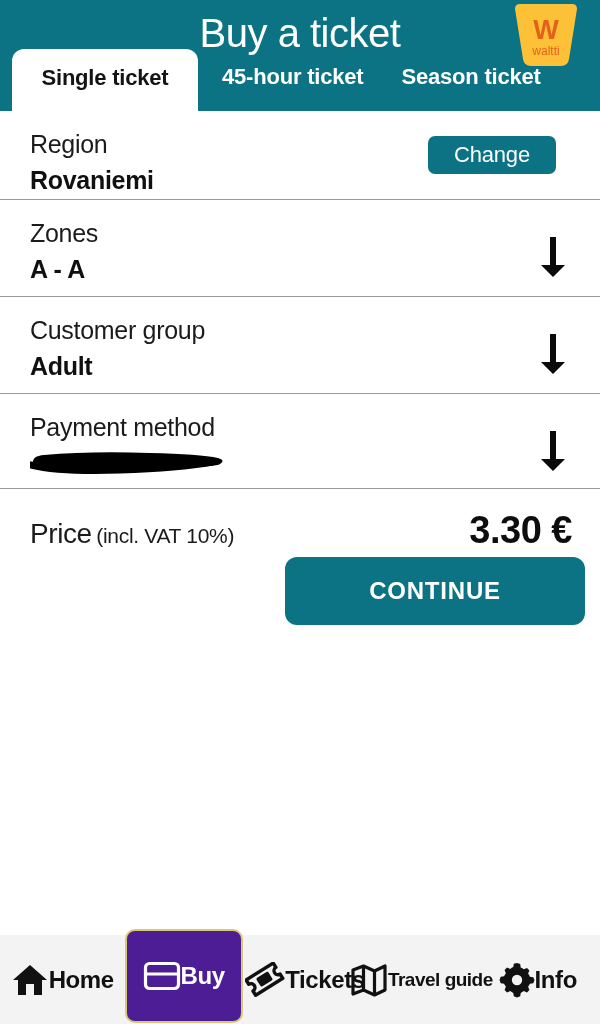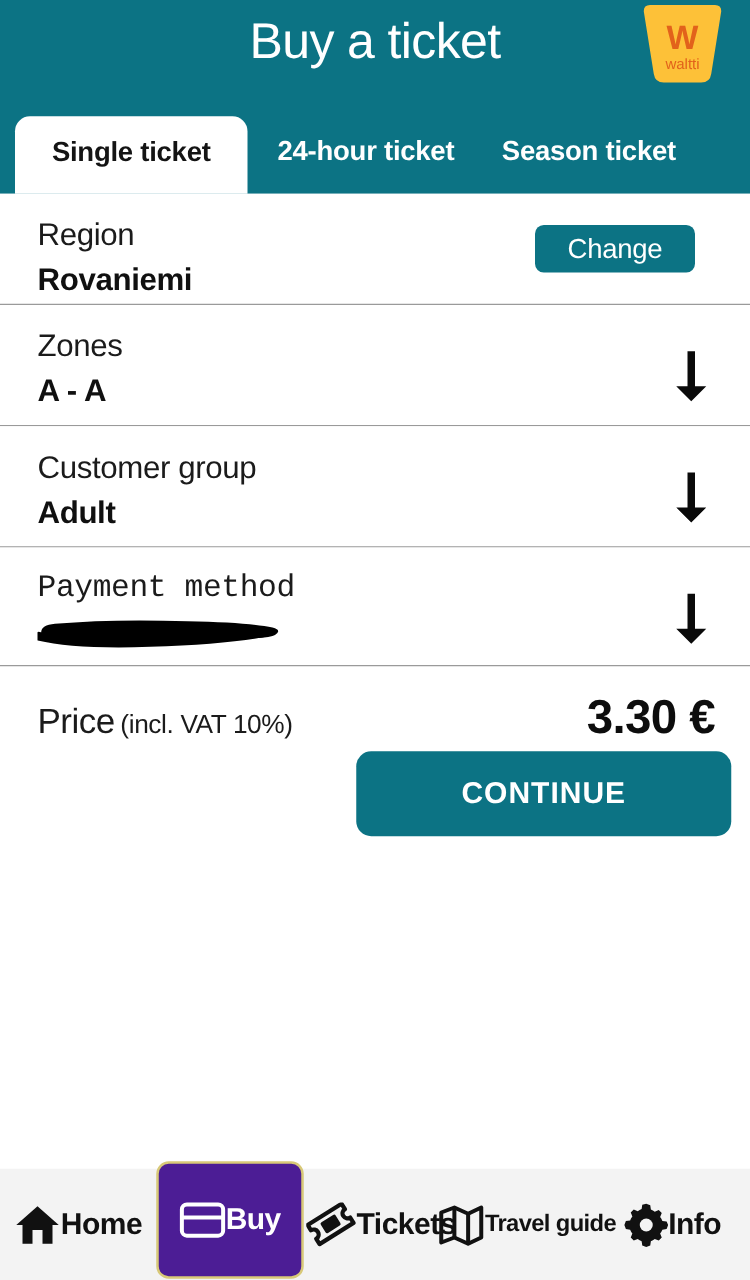--- a/index.html
+++ b/index.html
@@ -17,21 +17,21 @@
     height: 1024px;
     overflow: hidden;
     background: #ffffff;
     display: flex;
     flex-direction: column;
   }
 
   
   .header {
     position: relative;
-    height: 155px;
+    height: 111px;
     background: #0c7384;
     flex: 0 0 auto;
   }
   .header-title {
     position: absolute;
     top: 11px;
     left: 0;
     right: 0;
     text-align: center;
     color: #ffffff;
@@ -122,21 +122,21 @@
     color: #101010;
     font-weight: bold;
     letter-spacing: -0.3px;
     line-height: 1.3;
     margin-top: 4px;
   }
   .row-region   { height: 89px; }
   .row-zones    { height: 97px; }
   .row-duration { height: 97px; }
   .row-group    { height: 97px; }
-  .row-payment  { height: 95px; font-family: Liberation Mono, monospace; }
+  .row-payment  { height: 95px; }
 
   
   .arrow-down {
     width: 34px;
     height: 44px;
     flex: 0 0 auto;
     margin-top: 18px;
     margin-right: 6px;
   }
   .arrow-down svg { display: block; }
@@ -276,21 +276,21 @@
     <div class="logo">
       <svg width="70" height="65" viewBox="0 0 70 65">
         <path d="M4 6 Q4 1 9 1 L61 1 Q66 1 66 6 L58 56 Q57 63 50 63 L20 63 Q13 63 12 56 Z" fill="#fdc138"></path>
         <text x="35" y="36" font-family="'Liberation Sans', sans-serif" font-size="27" font-weight="bold" fill="#e2621b" text-anchor="middle">W</text>
         <text x="35" y="52" font-family="'Liberation Sans', sans-serif" font-size="12" fill="#e2621b" text-anchor="middle">waltti</text>
       </svg>
     </div>
 
     <div class="tabs">
       <div class="tab t-single">Single ticket</div>
-      <div class="tab t-day">24-hour ticket</div>
+      <div class="tab t-day">45-hour ticket</div>
       <div class="tab t-season">Season ticket</div>
     </div>
   </div>
 
   <div class="content">
 
     <div class="row row-region">
       <div class="row-main">
         <div class="row-label">Region</div>
         <div class="row-value">Rovaniemi</div>

